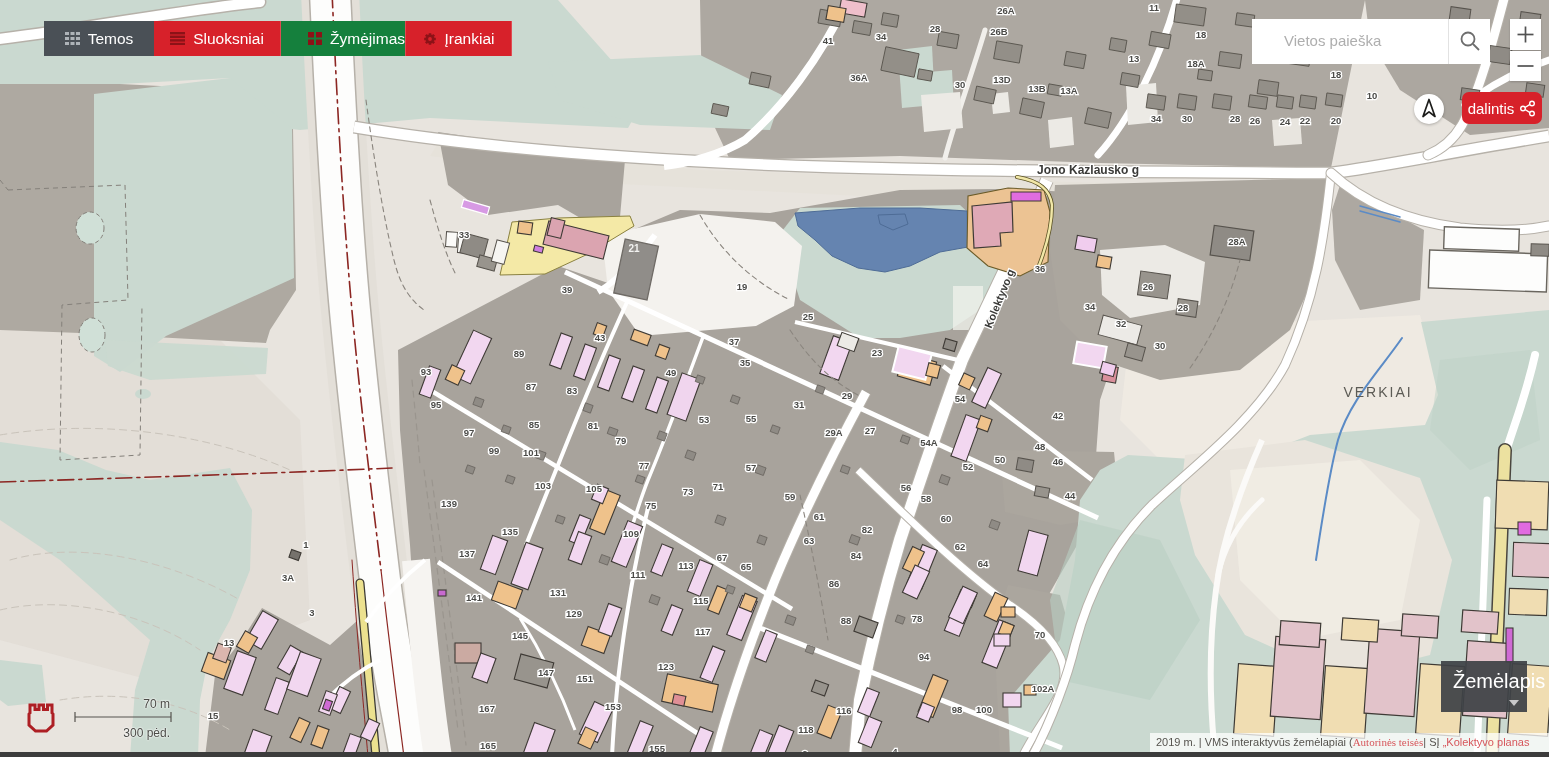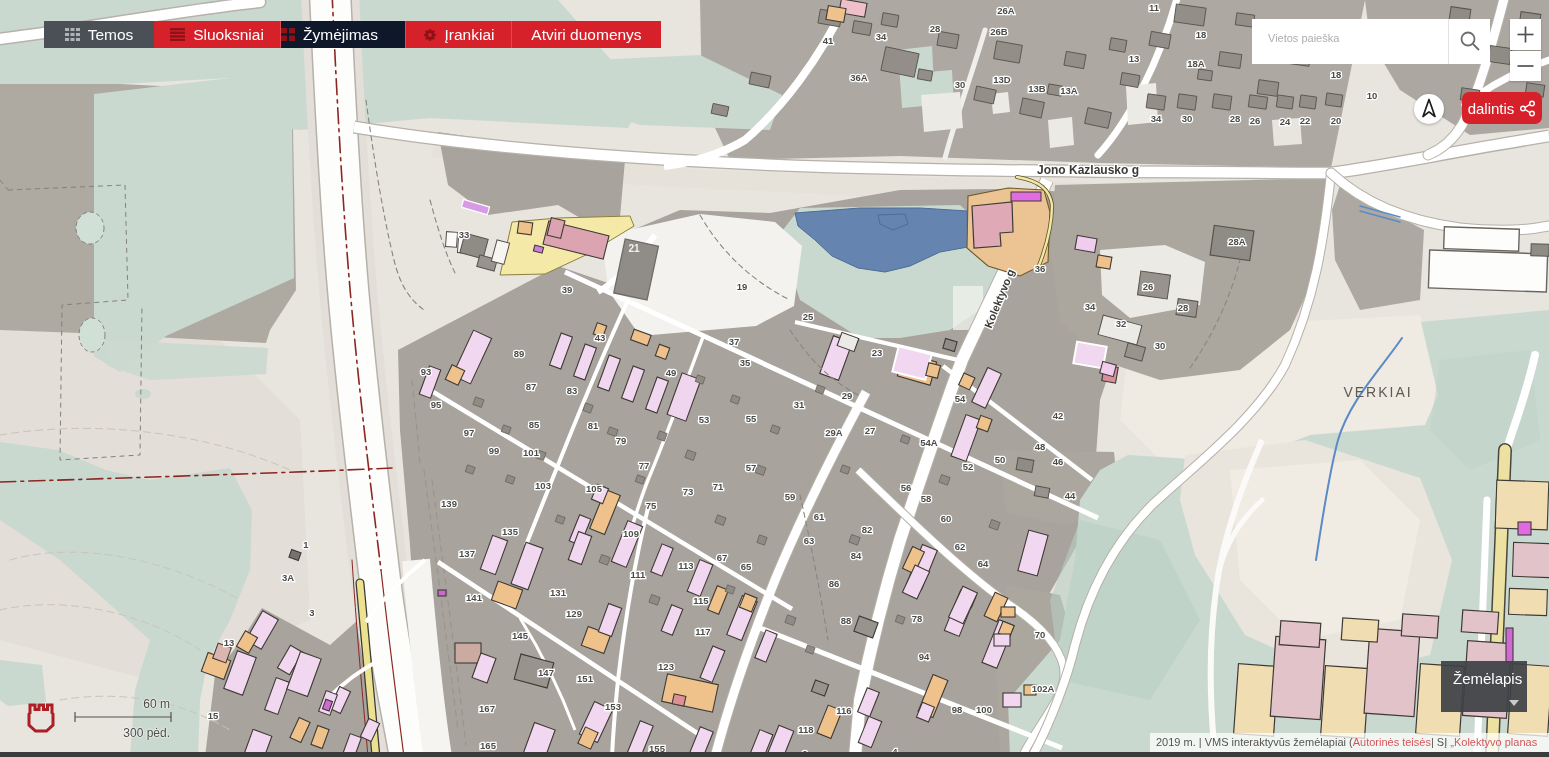--- a/index.html
+++ b/index.html
@@ -633,21 +633,21 @@
 <text x="543" y="489" font-size="9.5" font-weight="bold" fill="#4b4b48" stroke="#ffffff" stroke-width="2.6" paint-order="stroke" text-anchor="middle" font-family="Liberation Sans, sans-serif">103</text>
 <text x="594" y="492" font-size="9.5" font-weight="bold" fill="#4b4b48" stroke="#ffffff" stroke-width="2.6" paint-order="stroke" text-anchor="middle" font-family="Liberation Sans, sans-serif">105</text>
 <text x="510" y="535" font-size="9.5" font-weight="bold" fill="#4b4b48" stroke="#ffffff" stroke-width="2.6" paint-order="stroke" text-anchor="middle" font-family="Liberation Sans, sans-serif">135</text>
 <text x="805" y="757" font-size="9.5" font-weight="bold" fill="#4b4b48" stroke="#ffffff" stroke-width="2.6" paint-order="stroke" text-anchor="middle" font-family="Liberation Sans, sans-serif">2</text>
 <text x="895" y="755" font-size="9.5" font-weight="bold" fill="#4b4b48" stroke="#ffffff" stroke-width="2.6" paint-order="stroke" text-anchor="middle" font-family="Liberation Sans, sans-serif">4</text>
 </g>
 
 <text x="634" y="252" font-size="10" font-weight="bold" fill="#f2f2f0" text-anchor="middle" font-family="Liberation Sans, sans-serif">21</text>
 </svg>
 
-<div style="position:absolute;left:20px;top:21px;height:27px;display:flex;font-family:'Liberation Sans',sans-serif;font-size:15.5px;color:#fff;padding-left:24px;">
+<div style="position:absolute;left:20px;top:21px;height:35px;display:flex;font-family:'Liberation Sans',sans-serif;font-size:15.5px;color:#fff;padding-left:24px;">
 
   <div style="width:110px;background:#4a5056;display:flex;align-items:center;justify-content:center;">
     <svg width="15" height="13" viewBox="0 0 15 13" style="margin-right:8px">
         <g fill="#aeb3b8">
           <rect x="0" y="0" width="4" height="3"></rect>
           <rect x="5.5" y="0" width="4" height="3"></rect>
           <rect x="11" y="0" width="4" height="3"></rect>
           <rect x="0" y="5" width="4" height="3"></rect>
           <rect x="5.5" y="5" width="4" height="3"></rect>
           <rect x="11" y="5" width="4" height="3"></rect>
@@ -662,45 +662,44 @@
     <svg width="15" height="13" viewBox="0 0 15 13" style="margin-right:8px">
         <g fill="#8c1217">
           <rect x="0" y="0" width="15" height="2.4"></rect>
           <rect x="0" y="3.6" width="15" height="2.4"></rect>
           <rect x="0" y="7.2" width="15" height="2.4"></rect>
           <rect x="0" y="10.8" width="15" height="2.4"></rect>
         </g>
       </svg>
     Sluoksniai</div>
 
-  <div style="width:124px;background:#0f172a;display:flex;align-items:center;justify-content:flex-start;border-right:1px solid #e04b52;">
+  <div style="width:124px;background:#15803d;display:flex;align-items:center;justify-content:flex-end;border-right:1px solid #e04b52;">
     <svg width="14" height="13" viewBox="0 0 14 13" style="margin-right:8px">
         <g fill="#8c1217">
           <rect x="0" y="0" width="6" height="5.5"></rect>
           <rect x="8" y="0" width="6" height="5.5"></rect>
           <rect x="0" y="7.5" width="6" height="5.5"></rect>
           <rect x="8" y="7.5" width="6" height="5.5"></rect>
         </g>
       </svg>
     Žymėjimas</div>
 
   <div style="width:105px;background:#d7212a;display:flex;align-items:center;justify-content:center;border-right:1px solid #e04b52;">
     <svg width="14" height="14" viewBox="0 0 14 14" style="margin-right:8px">
         <g stroke="#8c1217" stroke-width="2.6" fill="none">
           <circle cx="7" cy="7" r="3.2"></circle>
           <path d="M7 1.2 V3 M7 11 V12.8 M1.2 7 H3 M11 7 H12.8 M2.9 2.9 L4.2 4.2 M9.8 9.8 L11.1 11.1 M11.1 2.9 L9.8 4.2 M4.2 9.8 L2.9 11.1"></path>
         </g>
       </svg>
     Įrankiai</div>
 
-  <div style="width:149px;background:#d7212a;display:flex;align-items:center;justify-content:center;">Atviri duomenys</div>
 </div>
 
 <div style="position:absolute;left:1252px;top:19px;width:196px;height:45px;background:#ffffff;border-right:1px solid #e2e2e2;">
-  <div style="font-family:'Liberation Sans',sans-serif;font-size:11px;color:#aeaeae;padding:13px 0 0 16px;">Vietos paieška</div>
+  <div style="font-family:'Liberation Sans',sans-serif;font-size:15px;color:#aeaeae;padding:13px 0 0 32px;">Vietos paieška</div>
 </div>
 
 <div style="position:absolute;left:1449px;top:19px;width:41px;height:45px;background:#ffffff;">
   <svg width="22" height="22" viewBox="0 0 22 22" style="margin:11px 0 0 10px;">
       <circle cx="9" cy="9" r="6.5" fill="none" stroke="#6d6d6d" stroke-width="1.8"></circle>
       <line x1="14" y1="14" x2="20" y2="20" stroke="#6d6d6d" stroke-width="1.8"></line>
     </svg>
 </div>
 
 <div style="position:absolute;left:1510px;top:19px;width:31px;height:31px;background:#ffffff;box-shadow:0 1px 2px rgba(0,0,0,.2);">
@@ -733,31 +732,31 @@
         <line x1="6" y1="9.5" x2="11" y2="12.6"></line>
       </g>
     </svg>
 </div>
 
 <svg style="position:absolute;left:22px;top:699px;" width="38" height="38" viewBox="0 0 38 38">
   <path d="M8 14 L8 6 L13 6 L13 10.5 L17 10.5 L17 6 L21.5 6 L21.5 10.5 L25.5 10.5 L25.5 6 L30 6 L30 14 L31 15 L31 26 L24.5 32 L13.5 32 L7 26 L7 15 Z" fill="none" stroke="#ad1f24" stroke-width="3" stroke-linejoin="miter"></path>
 </svg>
 
 <div style="position:absolute;left:74px;top:697px;width:110px;font-family:'Liberation Sans',sans-serif;font-size:12px;color:#4c4c48;">
-  <div style="text-align:right;width:96px;text-shadow:0 0 2px #fff,0 0 2px #fff;">60 m</div>
+  <div style="text-align:right;width:96px;text-shadow:0 0 2px #fff,0 0 2px #fff;">70 m</div>
   <svg width="100" height="12">
       <line x1="1" y1="6" x2="97" y2="6" stroke="#55534e" stroke-width="1.2"></line>
       <line x1="1" y1="1" x2="1" y2="11" stroke="#55534e" stroke-width="1.2"></line>
       <line x1="97" y1="1" x2="97" y2="11" stroke="#55534e" stroke-width="1.2"></line>
     </svg>
   <div style="text-align:right;width:96px;text-shadow:0 0 2px #fff,0 0 2px #fff;">300 pėd.</div>
 </div>
 
 <div style="position:absolute;left:1441px;top:661px;width:86px;height:51px;background:rgba(62,66,70,0.93);color:#fff;font-family:'Liberation Sans',sans-serif;font-size:14px;">
-  <div style="padding:9px 0 0 12px;font-size:15px;">Žemėlapis</div>
+  <div style="padding:9px 0 0 12px;font-size:20px;">Žemėlapis</div>
   <div style="position:absolute;right:8px;bottom:6px;width:0;height:0;border-left:5px solid transparent;border-right:5px solid transparent;border-top:6px solid #c9c9c9;"></div>
 </div>
 
 <div style="position:absolute;left:1150px;top:733px;width:399px;height:19px;background:rgba(255,255,255,0.75);font-family:'Liberation Sans',sans-serif;font-size:11px;color:#55534e;white-space:nowrap;overflow:hidden;">
-  <div style="padding:3px 0 0 6px;">2019 m. | VMS interaktyvūs žemėlapiai (<span style="color:#d7565b;">Autorinės teisės</span>| SĮ <span style="color:#d7565b;">„Kolektyvo planas</span></div>
+  <div style="padding:3px 0 0 6px;">2019 m. | VMS interaktyvūs žemėlapiai (<span style="color:#d7565b;font-family:Liberation Serif, serif;">Autorinės teisės</span>| SĮ <span style="color:#d7565b;">„Kolektyvo planas</span></div>
 </div>
 
 <div style="position:absolute;left:0;top:752px;width:1549px;height:5px;background:#3c3c3c;"></div>
 
 </body></html>

